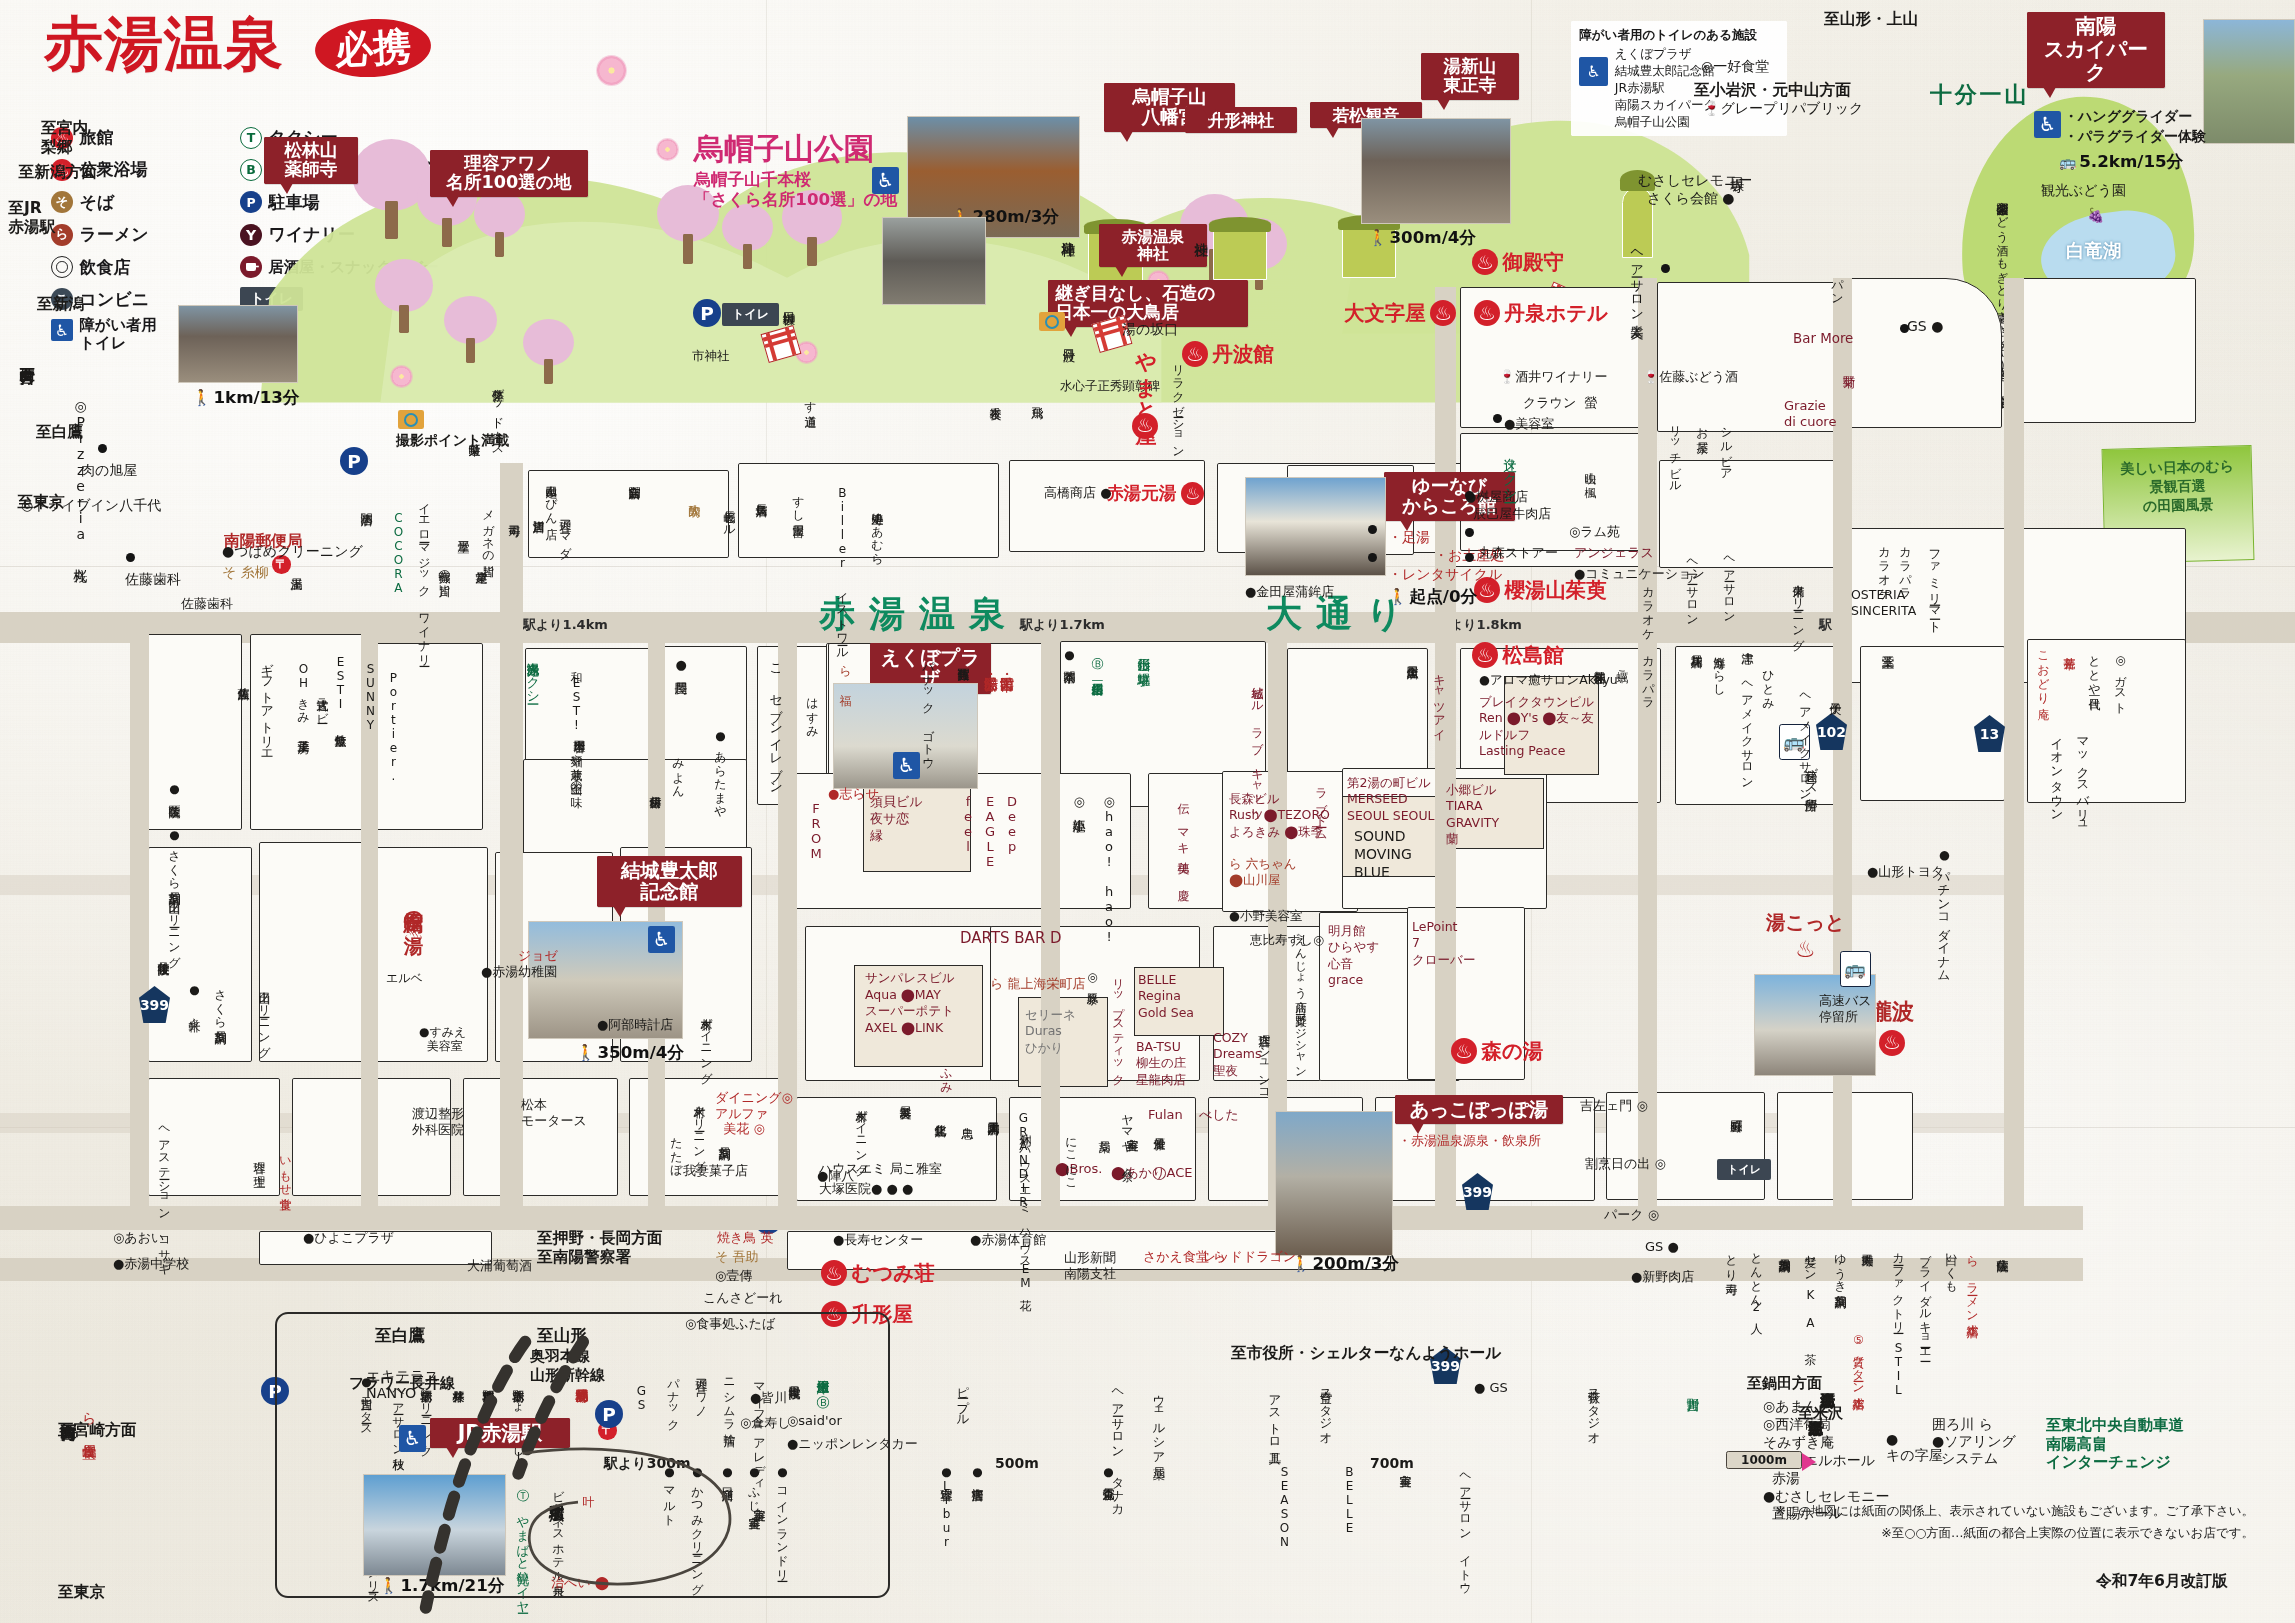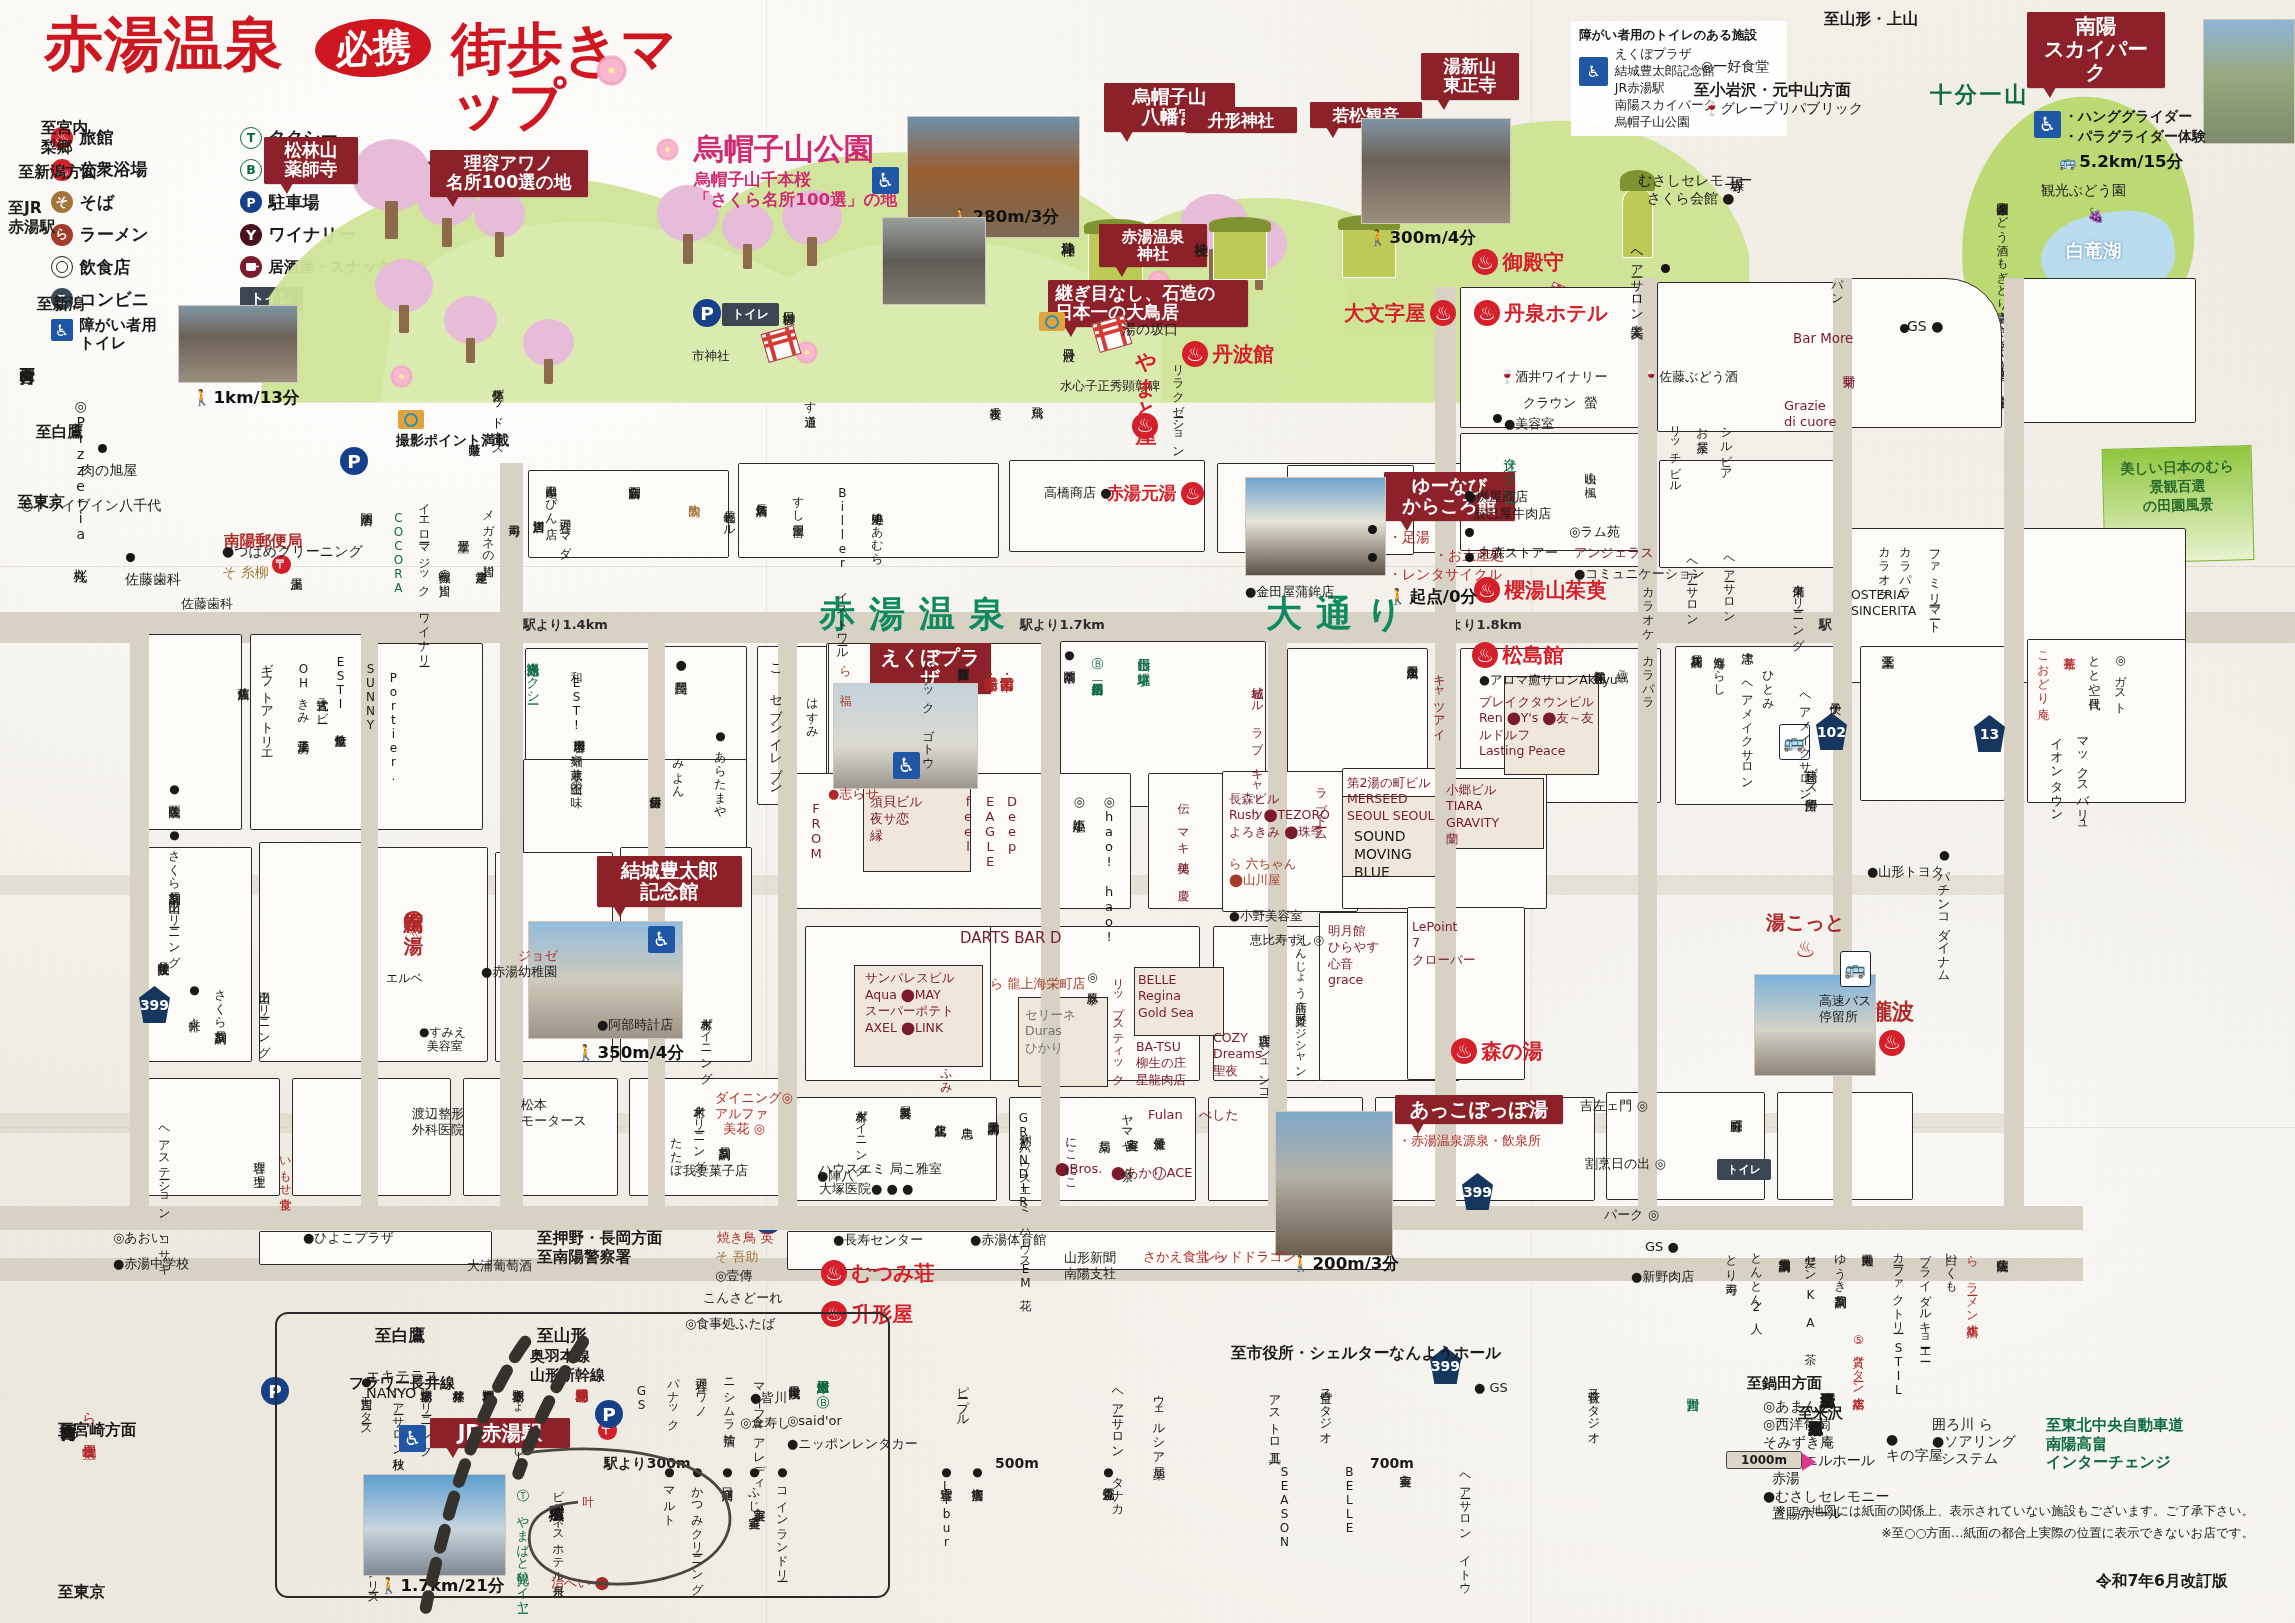--- a/index.html
+++ b/index.html
@@ -177,21 +177,20 @@
 <div id="grain"></div>
 
 <div class="fold" style="top:566px"></div>
 <div class="fold" style="top:1127px"></div>
 <div class="foldv" style="left:766px"></div>
 <div class="foldv" style="left:1531px"></div>
 
 <div id="title-block">
   <div class="title-main">赤湯温泉</div>
   <div id="hikkei">必携</div>
-  <div id="title-sub">街歩きマップ</div>
 </div>
 
 <div id="legend">
   <div class="legend-col" style="left:0;top:0;">
     <div class="legend-row">
       <span class="ic ic-onsen"></span>
       <span class="lg-label">旅館</span>
     </div>
     <div class="legend-row">
       <span class="ic ic-onsen"></span>

